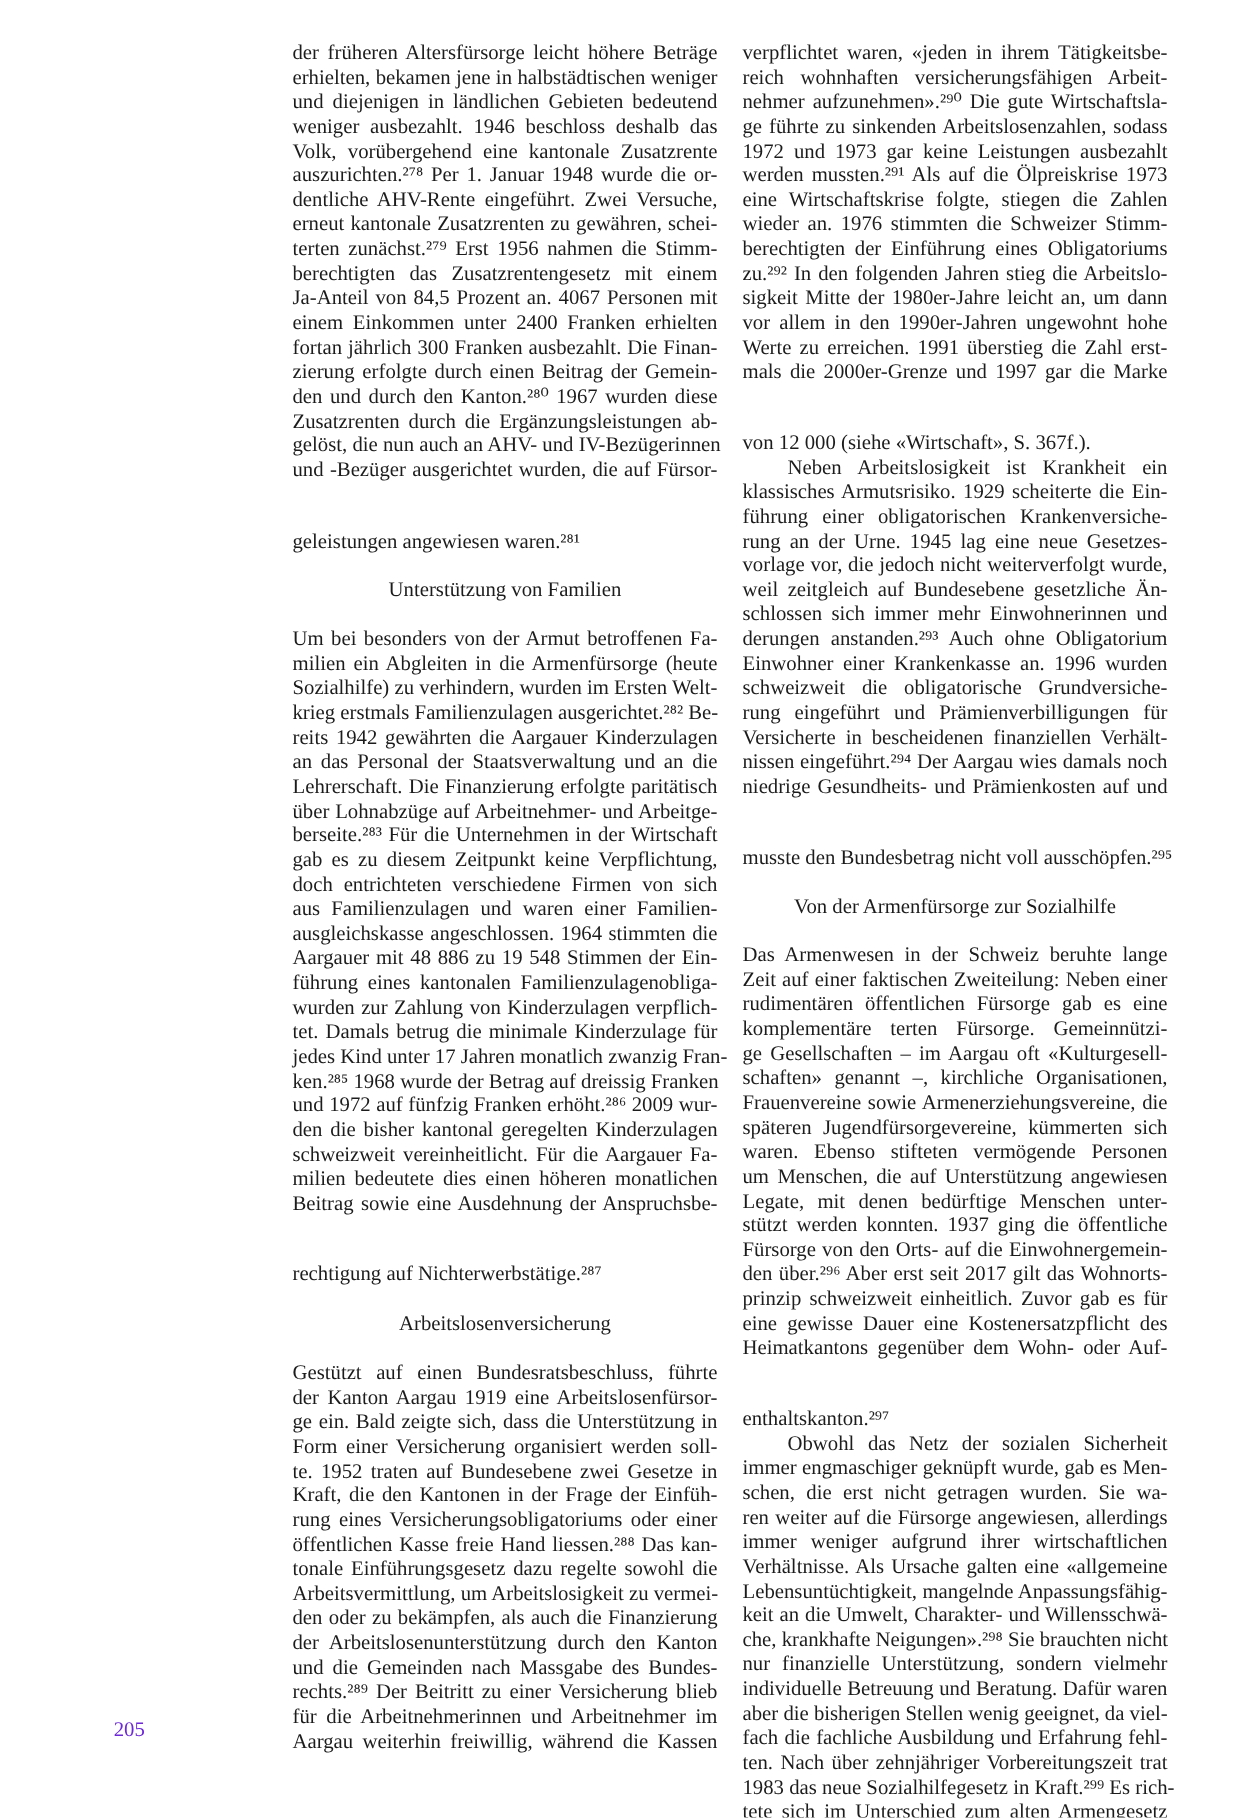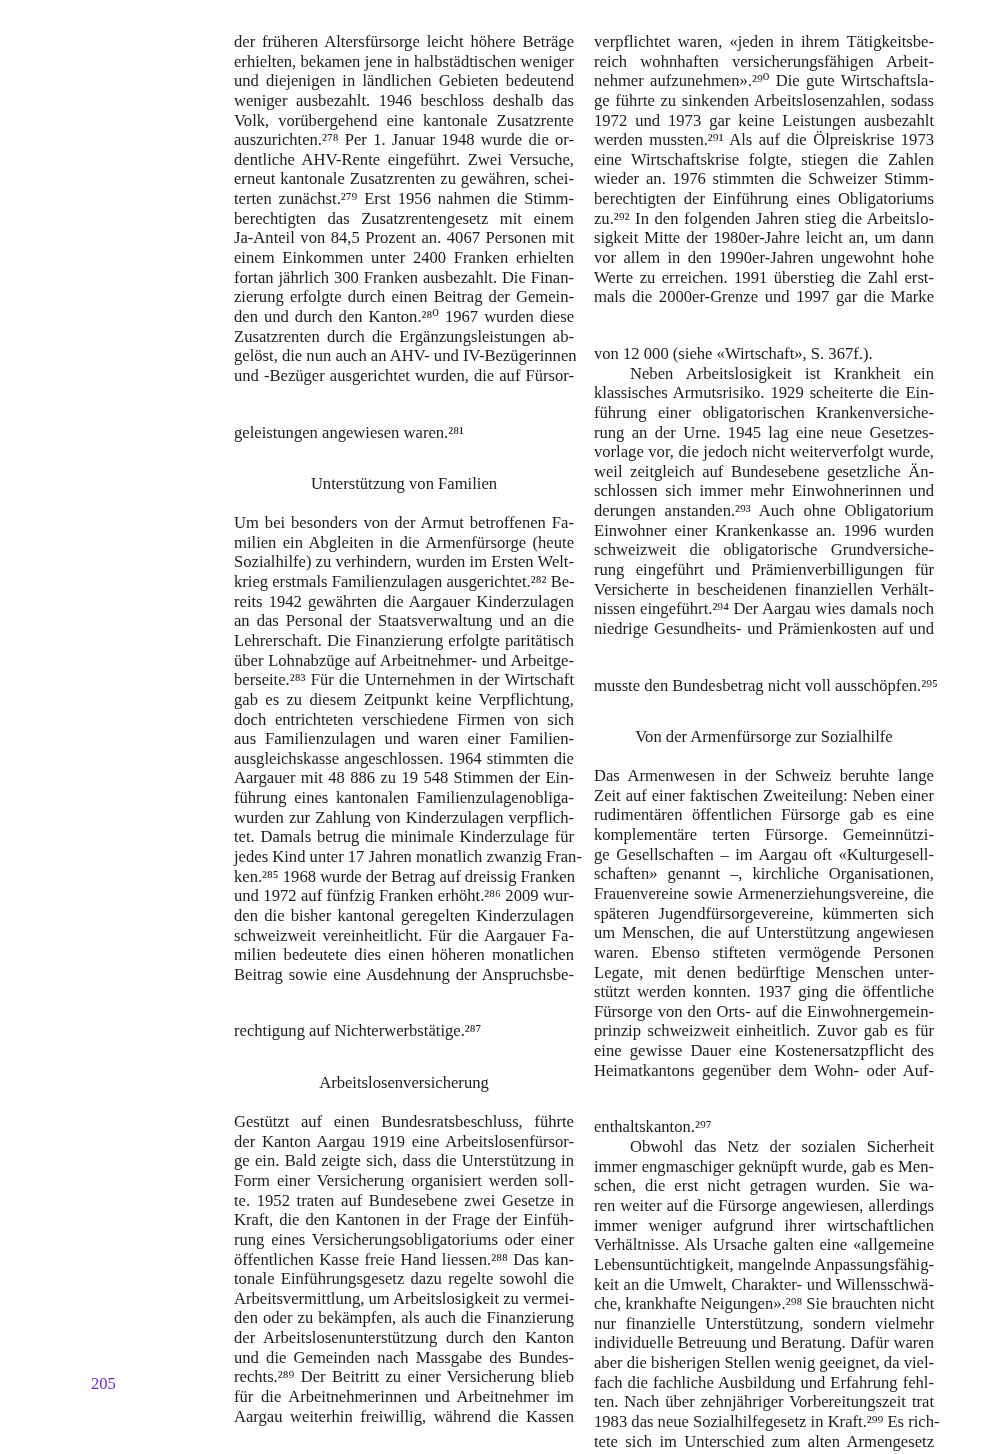--- a/index.html
+++ b/index.html
@@ -27,21 +27,20 @@
   .line.last { text-align-last: left; margin-top: 37px; }
   .line.indent { padding-left: 36px; }
   .line.blank { }
   .heading {
     display: block;
     height: 19.65px;
     line-height: 19.65px;
     text-align: center;
     text-align-last: center;
     white-space: nowrap;
-    margin-top: 12px;
   }
   .page-number {
     position: absolute;
     left: 91px;
     top: 1374px;
     font-family: "Liberation Serif", "DejaVu Serif", serif;
     font-size: 16.6px;
     color: #6d28d9;
   }
 </style>
@@ -152,25 +151,26 @@
       <span class="heading">Von der Armenfürsorge zur Sozialhilfe</span>
       <span class="line blank"></span>
       <span class="line">Das Armenwesen in der Schweiz beruhte lange</span>
       <span class="line">Zeit auf einer faktischen Zweiteilung: Neben einer</span>
       <span class="line">rudimentären öffentlichen Fürsorge gab es eine</span>
       <span class="line">komplementäre terten Fürsorge. Gemeinnützi-</span>
       <span class="line">ge Gesellschaften – im Aargau oft «Kulturgesell-</span>
       <span class="line">schaften» genannt –, kirchliche Organisationen,</span>
       <span class="line">Frauenvereine sowie Armenerziehungsvereine, die</span>
       <span class="line">späteren Jugendfürsorgevereine, kümmerten sich</span>
+      <span class="line">waren. Ebenso stifteten vermögende Personen</span>
       <span class="line">um Menschen, die auf Unterstützung angewiesen</span>
-      <span class="line">waren. Ebenso stifteten vermögende Personen</span>
       <span class="line">Legate, mit denen bedürftige Menschen unter-</span>
       <span class="line">stützt werden konnten. 1937 ging die öffentliche</span>
       <span class="line">Fürsorge von den Orts- auf die Einwohnergemein-</span>
+      <span class="line">den über.²⁹⁶ Aber erst seit 2017 gilt das Wohnorts-</span>
       <span class="line">prinzip schweizweit einheitlich. Zuvor gab es für</span>
       <span class="line">eine gewisse Dauer eine Kostenersatzpflicht des</span>
       <span class="line">Heimatkantons gegenüber dem Wohn- oder Auf-</span>
       <span class="line last">enthaltskanton.²⁹⁷</span>
       <span class="line indent">Obwohl das Netz der sozialen Sicherheit</span>
       <span class="line">immer engmaschiger geknüpft wurde, gab es Men-</span>
       <span class="line">schen, die erst nicht getragen wurden. Sie wa-</span>
       <span class="line">ren weiter auf die Fürsorge angewiesen, allerdings</span>
       <span class="line">immer weniger aufgrund ihrer wirtschaftlichen</span>
       <span class="line">Verhältnisse. Als Ursache galten eine «allgemeine</span>

